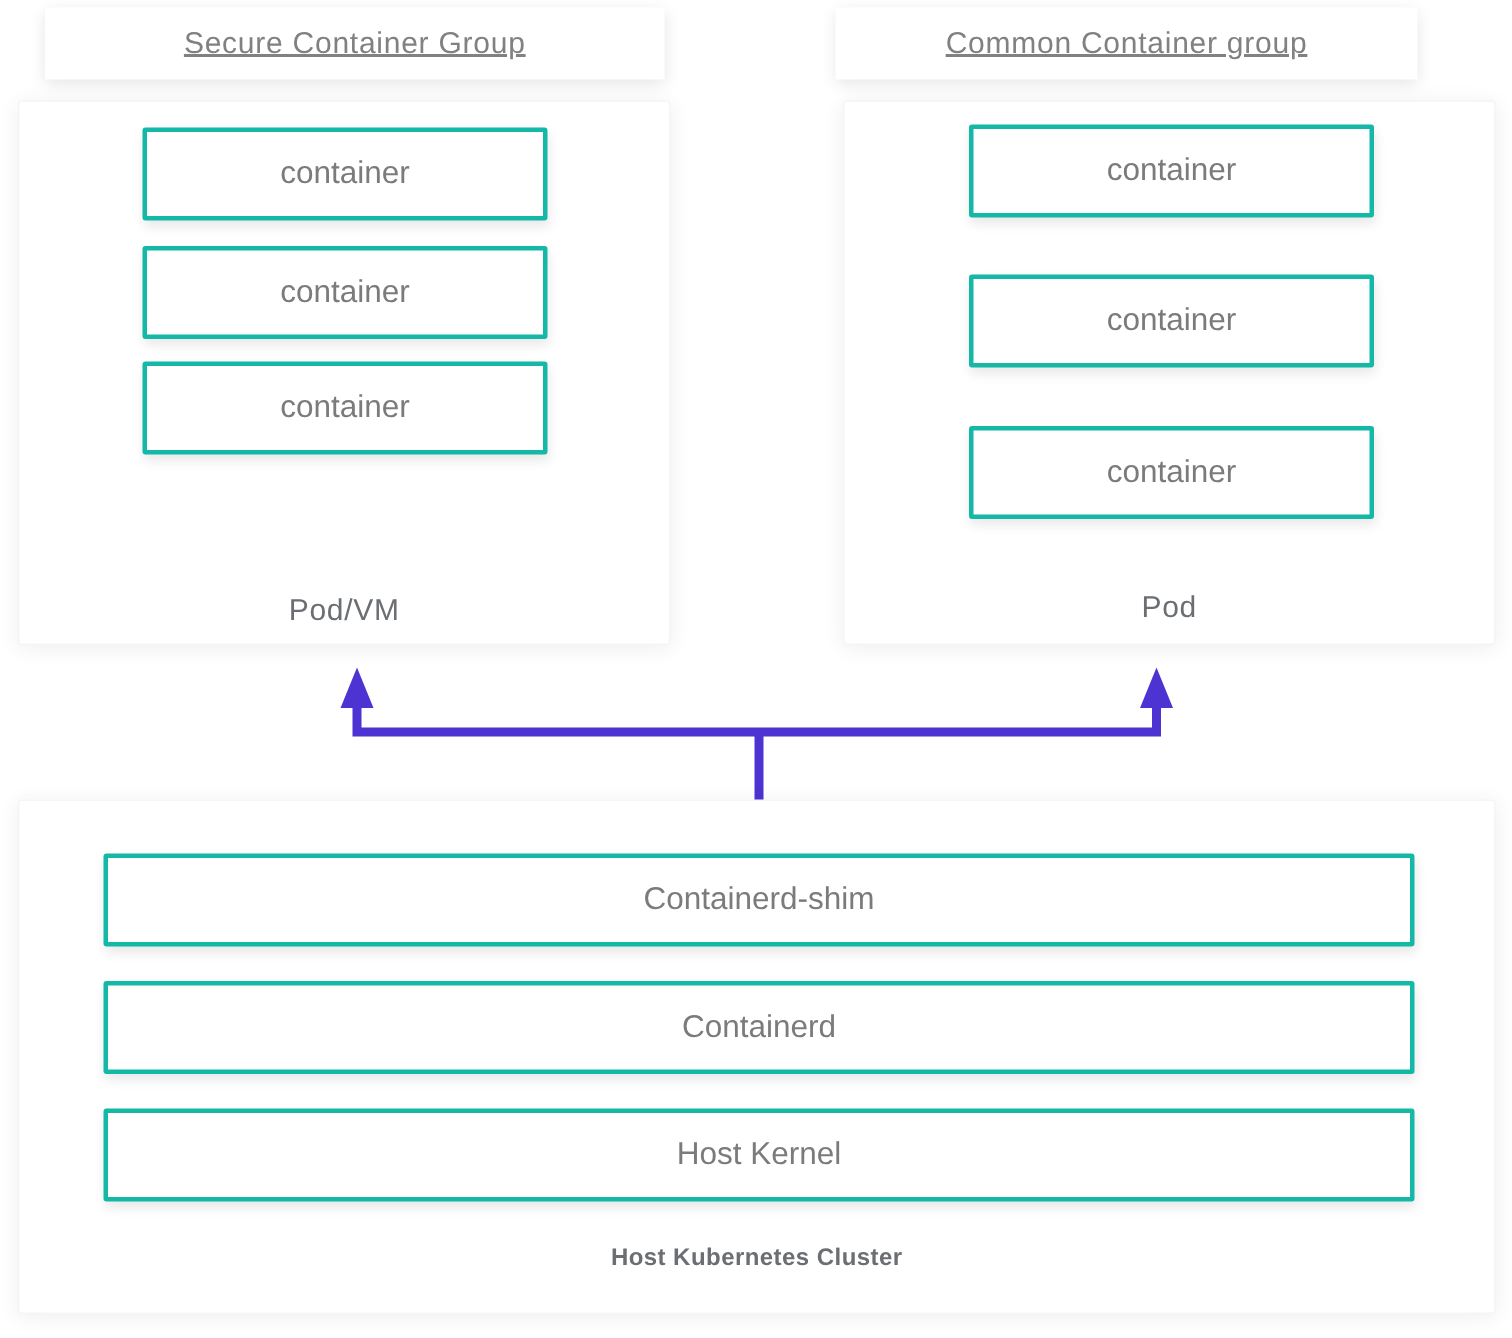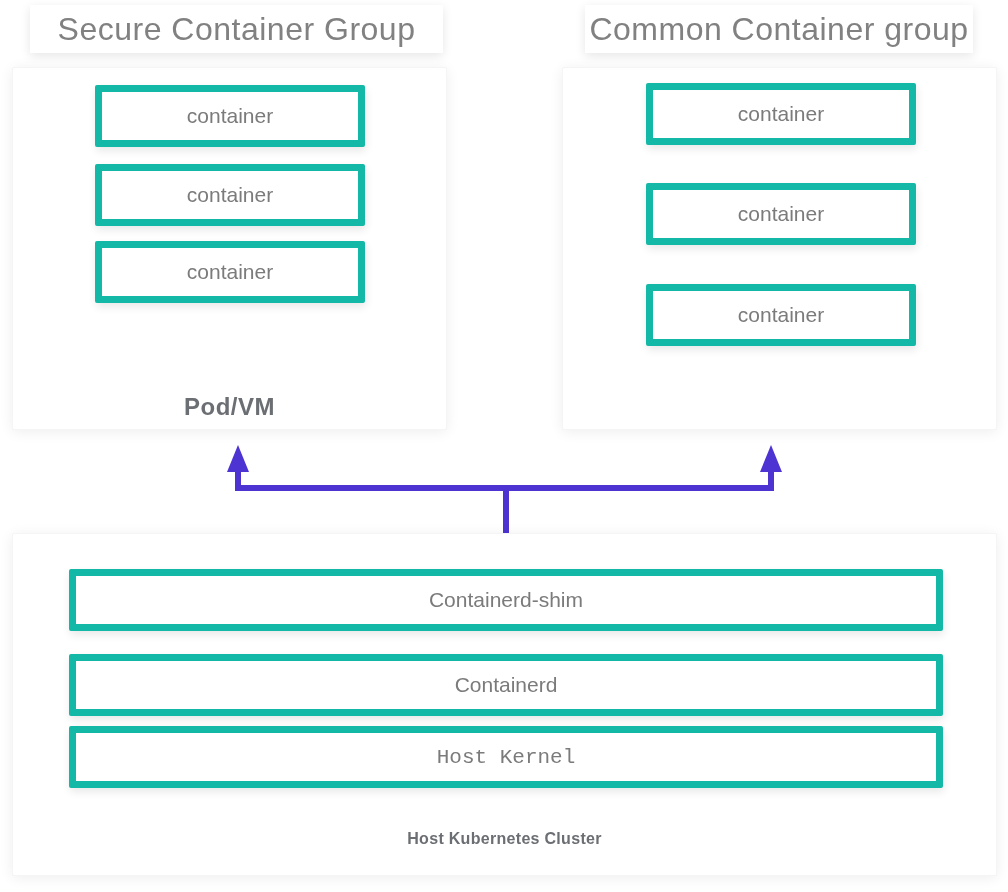--- a/index.html
+++ b/index.html
@@ -13,71 +13,72 @@
   body{
     width:1008px;height:892px;position:relative;overflow:hidden;
     background:#ffffff;
     font-family:"Liberation Sans", sans-serif;
   }
   .abs{position:absolute;}
   .title-box{
     background:#ffffff;
     box-shadow:0 3px 10px rgba(0,0,0,0.10);
     display:flex;align-items:center;justify-content:center;
-    font-size:32px;color:var(--title);letter-spacing:0.5px;
+    font-size:20px;color:var(--title);letter-spacing:0.5px;text-decoration:underline;
   }
   .panel{
     background:#ffffff;
     border:1px solid #f5f5f5;
     box-shadow:0 2px 14px rgba(0,0,0,0.07);
     border-radius:2px;
   }
   .node{
     background:#ffffff;
-    border:7px solid #14b8a6;
+    border:3px solid #14b8a6;
     border-radius:2px;
     box-shadow:1px 4px 8px rgba(0,0,0,0.09);
     display:flex;align-items:center;justify-content:center;
     font-size:21px;color:var(--text);
   }
   .group-label{
     display:flex;align-items:center;justify-content:center;
-    font-size:24px;font-weight:bold;color:var(--label);letter-spacing:0.5px;
+    font-size:20px;font-weight:normal;color:var(--label);letter-spacing:0.5px;
   }
   .cluster-label{
     display:flex;align-items:center;justify-content:center;
     font-size:16px;font-weight:bold;color:var(--label);letter-spacing:0.3px;
   }
   svg.connector{pointer-events:none;}
 </style>
 </head>
 <body>
 
 <div class="abs title-box" style="left:30px;top:5px;width:413px;height:48px;">Secure Container Group</div>
 
-<div class="abs title-box" style="left:585px;top:5px;width:388px;height:48px;">Common Container group</div>
+<div class="abs title-box" style="left:557px;top:5px;width:388px;height:48px;">Common Container group</div>
 
 <div class="abs panel" style="left:12px;top:67px;width:435px;height:363px;">
   <div class="abs node" style="left:82px;top:17px;width:270px;height:62px;">container</div>
   <div class="abs node" style="left:82px;top:96px;width:270px;height:62px;">container</div>
   <div class="abs node" style="left:82px;top:173px;width:270px;height:62px;">container</div>
   <div class="abs group-label" style="left:0;top:318px;width:100%;height:42px;">Pod/VM</div>
 </div>
 
 <div class="abs panel" style="left:562px;top:67px;width:435px;height:363px;">
   <div class="abs node" style="left:83px;top:15px;width:270px;height:62px;">container</div>
   <div class="abs node" style="left:83px;top:115px;width:270px;height:62px;">container</div>
   <div class="abs node" style="left:83px;top:216px;width:270px;height:62px;">container</div>
+  <div class="abs group-label" style="left:0;top:316px;width:100%;height:42px;">Pod</div>
 </div>
 
 <svg class="abs connector" style="left:0;top:0;" width="1008" height="892" viewBox="0 0 1008 892">
   <path d="M238 469 L238 488 L771 488 L771 469" fill="none" stroke="#4d33d1" stroke-width="6" stroke-linejoin="miter"></path>
   <path d="M506 488 L506 534" fill="none" stroke="#4d33d1" stroke-width="6"></path>
   <polygon points="238,445 227,472 249,472" fill="#4d33d1"></polygon>
   <polygon points="771,445 760,472 782,472" fill="#4d33d1"></polygon>
 </svg>
 
 <div class="abs panel" style="left:12px;top:533px;width:985px;height:343px;">
   <div class="abs node" style="left:56px;top:120px;width:874px;height:62px;">Containerd</div>
   <div class="abs node" style="left:56px;top:35px;width:874px;height:62px;">Containerd-shim</div>
-  <div class="abs node" style="left:56px;top:192px;width:874px;height:62px;font-family:Liberation Mono, monospace;">Host Kernel</div>
+  <div class="abs node" style="left:56px;top:205px;width:874px;height:62px;">Host Kernel</div>
   <div class="abs cluster-label" style="left:0;top:285px;width:100%;height:40px;">Host Kubernetes Cluster</div>
 </div>
 
 </body></html>

